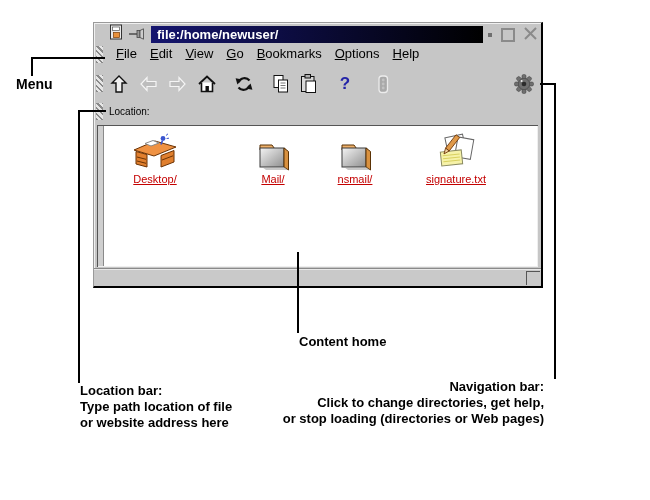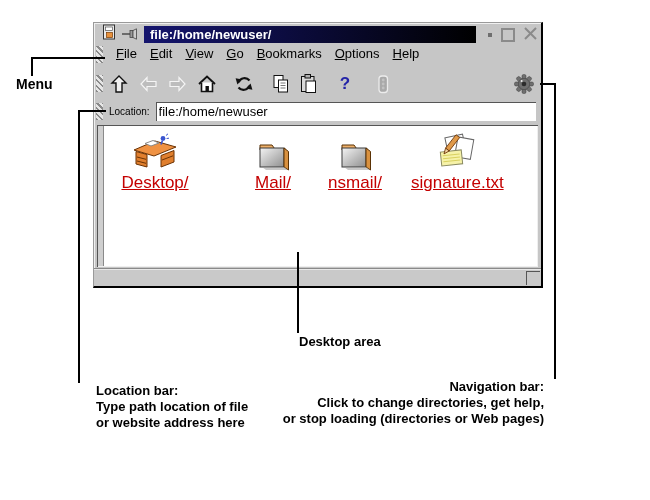--- a/index.html
+++ b/index.html
@@ -5,21 +5,21 @@
   html,body{margin:0;padding:0;background:#fff;}
   #stage{position:relative;width:650px;height:500px;background:#fff;overflow:hidden;
          font-family:"Liberation Sans",sans-serif;color:#000;}
 
   
   #win{position:absolute;left:93px;top:22px;width:447px;height:263px;
        background:var(--face,#c6c6c6);
        border-top:1px solid #9a9a9a;border-left:1px solid #9a9a9a;
        border-right:2px solid #000;border-bottom:2px solid #000;
        box-shadow:inset 1px 1px 0 #f0f0f0;}
-  .titlebar{display:flex;align-items:center;height:23px;padding:0 4px 0 8px;}
+  .titlebar{display:flex;align-items:center;height:23px;padding:0 4px 0 15px;}
   .title-grad{width:332px;height:17px;margin-left:4px;
       background:linear-gradient(90deg,var(--tg1,#15156e),var(--tg2,#000));
       color:#fff;font-size:13px;font-weight:bold;line-height:17px;padding-left:6px;
       white-space:nowrap;overflow:hidden;box-sizing:border-box;}
   .controls{flex:1;display:flex;align-items:center;justify-content:flex-end;gap:9px;}
   .btn-min{width:4px;height:4px;background:#6f6f6f;}
   .btn-max{width:10px;height:10px;border:2px solid #8a8a8a;background:transparent;}
 
   .handle{width:7px;height:17px;margin-left:2px;flex:0 0 auto;
       background:repeating-linear-gradient(45deg,#8a8a8a 0 1.5px,#e6e6e6 1.5px 4px);}
@@ -43,33 +43,33 @@
   .loc-input{flex:1;height:19px;margin:0 5px 0 6px;border:0;background:#fff;
       font-family:"Liberation Sans",sans-serif;font-size:13px;padding:0 3px;
       box-shadow:inset 1px 1px 0 #555,inset -1px -1px 0 #fff;outline:none;}
 
   .content{position:absolute;left:3px;right:3px;top:102px;bottom:19px;background:#fff;
       box-shadow:inset 1px 1px 0 #555,inset -1px -1px 0 #efefef;}
   .vstrip{position:absolute;left:1px;top:1px;bottom:1px;width:5px;background:#cfcfcf;
       border-right:1px solid #8a8a8a;}
   .fitem{position:absolute;top:6px;width:90px;text-align:center;cursor:pointer;}
   .fitem .ic{height:40px;display:flex;align-items:flex-end;justify-content:center;}
-  .fitem .lbl{font-size:17px;color:var(--link,#c40000);text-decoration:underline;
+  .fitem .lbl{font-size:11px;color:var(--link,#c40000);text-decoration:underline;
       margin-top:2px;white-space:nowrap;}
 
   .hscroll{position:absolute;left:0;right:0;bottom:0;height:17px;background:#c9c9c9;
       border-top:1px solid #8a8a8a;box-shadow:inset 0 1px 0 #e8e8e8;}
   .grip{position:absolute;right:1px;bottom:1px;width:13px;height:13px;
       border-left:1px solid #555;border-top:1px solid #555;background:#c9c9c9;}
 
   
   .ann{position:absolute;font-weight:bold;font-size:13px;line-height:16px;}
   .line{position:absolute;background:#000;}
   #ann-menu{left:16px;top:76px;font-size:14px;}
-  #ann-loc{left:96px;top:383px;}
+  #ann-loc{left:80px;top:383px;}
   #ann-content{left:299px;top:334px;}
   #ann-nav{left:234px;top:379px;width:310px;text-align:right;}
 </style>
 </head>
 <body>
 
 <div id="stage">
 
   <div id="win">
 
@@ -193,21 +193,20 @@
             </g>
             <circle cx="10" cy="10" r="2.3" fill="#2b2b2b"></circle>
             <circle cx="7.6" cy="7" r="1" fill="#eee"></circle>
           </svg>
         </span>
       </div>
 
     <div class="locbar">
       <span class="handle"></span>
       <span class="loc-label">Location:</span>
-      <input class="loc-input" type="text" value="file:/home/newuser" style="">
     </div>
 
     <div class="content">
       <div class="vstrip"></div>
 
     <div class="fitem" style="left: 13px;">
           <div class="ic">
             <svg width="46" height="38" viewBox="0 0 46 38">
               <polygon points="2,17 23,8 44,14 22,23" fill="#ef9243" stroke="#6b3305"></polygon>
               <polygon points="4,18.5 4,31 15,34 15,21.5" fill="#e07f2e" stroke="#6b3305"></polygon>
@@ -299,21 +298,21 @@
   <div class="line" style="left:554px;top:83px;width:2px;height:296px"></div>
 
   <div class="ann" id="ann-menu">Menu</div>
 
   <div class="ann" id="ann-loc">
     <div>Location bar:</div>
     <div>Type path location of file</div>
     <div>or website address here</div>
   </div>
 
-  <div class="ann" id="ann-content">Desktop area</div>
+  <div class="ann" id="ann-content">Content home</div>
 
   <div class="ann" id="ann-nav">
     <div>Navigation bar:</div>
     <div>Click to change directories, get help,</div>
     <div>or stop loading (directories or Web pages)</div>
   </div>
 
 </div>
 
 </body></html>

